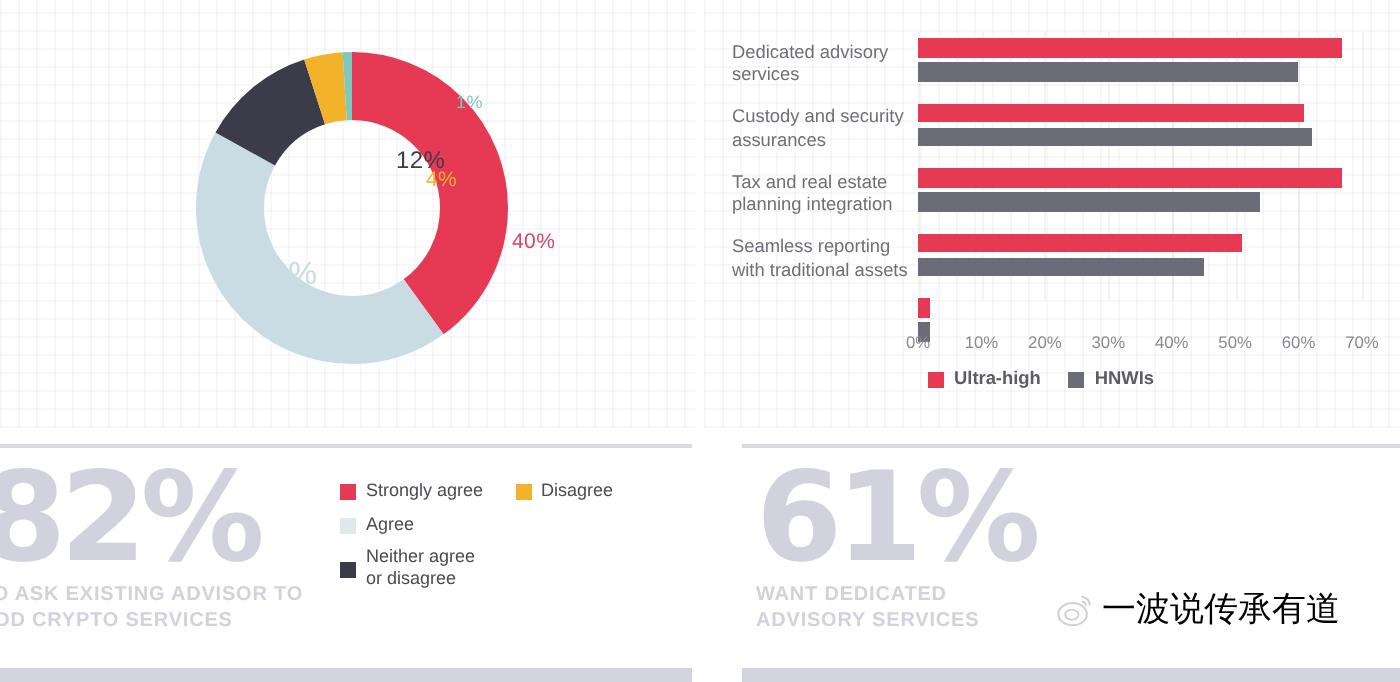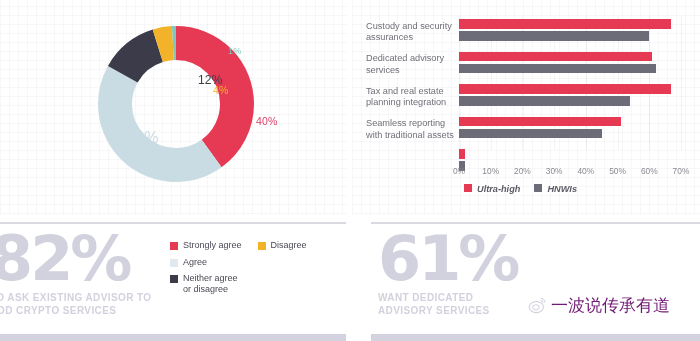--- a/index.html
+++ b/index.html
@@ -45,21 +45,21 @@
   .cat.single{align-items:center;}
   .plot{position:absolute;left:107px;top:16px;width:222px;height:150px;}
   .gridline{position:absolute;top:0;bottom:16px;width:1px;background:rgba(140,130,150,.10);}
   .rowgrp{position:absolute;left:0;height:28px;}
   .bar{position:absolute;height:9.5px;border-radius:0;}
   .bar.ultra{background:#e63a54;top:3px;}
   .bar.hnwi{background:#6c6b78;top:15px;}
   .axis{position:absolute;left:0;top:150px;width:222px;height:14px;}
   .tick{position:absolute;top:0;transform:translateX(-50%);font-size:8.4px;color:#8a8a93;white-space:nowrap;}
   .bar-legend{position:absolute;left:112px;top:184px;display:flex;gap:14px;align-items:center;}
-  .bl-item{display:flex;align-items:flex-start;gap:5px;font-style:italic;}
+  .bl-item{display:flex;align-items:flex-end;gap:5px;}
   .bl-sw{width:8px;height:8px;display:block;}
   .bl-tx{font-size:9.2px;color:#5c5c66;font-weight:bold;}
 
   
   .divider{position:absolute;height:1.5px;background:#d9d9e2;}
   .div-left{left:0;top:222px;width:346px;}
   .div-right{left:371px;top:222px;width:329px;}
   .footbar{position:absolute;height:7px;background:#d3d3e0;bottom:0;}
   .foot-left{left:0;width:346px;}
   .foot-right{left:371px;width:329px;}
@@ -83,32 +83,32 @@
     font-weight:bold;letter-spacing:.4px;
     color:#d2d2de;
     text-transform:uppercase;
     white-space:pre-line;
   }
 
   
   .donut-legend{position:absolute;left:170px;top:240px;width:175px;}
   .lg-cols{display:flex;gap:16px;}
   .lg-col{display:flex;flex-direction:column;gap:6px;}
-  .lg-item{display:flex;align-items:flex-start;gap:5px;}
+  .lg-item{display:flex;align-items:center;gap:5px;}
   .lg-sw{width:8px;height:8px;flex:none;margin-top:2px;display:block;}
   .lg-tx{font-size:9px;line-height:10.5px;color:#4a4a55;white-space:pre-line;}
 
   
   .watermark{
     position:absolute;left:528px;top:296px;
     display:flex;align-items:center;gap:4px;
     color:#cfcfdd;
   }
   .wm-logo{width:19px;height:19px;flex:none;}
-  .wm-text{font-family:"DejaVu Sans", sans-serif;font-size:17px;letter-spacing:0px;color:#701a75;line-height:19px;}
+  .wm-text{font-family:"DejaVu Sans", sans-serif;font-size:17px;letter-spacing:0px;color:#000000;line-height:19px;}
 </style>
 </head>
 <body>
 
 <div class="stage">
 
   <div class="panel-donut">
     <div class="texture"></div>
 
     <div class="donut-wrap">
@@ -133,24 +133,24 @@
       <span class="dlabel dl-12">12%</span>
       <span class="dlabel dl-4">4%</span>
       <span class="dlabel dl-1">1%</span>
     </div>
   </div>
 
   <div class="panel-bars">
     <div class="texture"></div>
 
     <div class="bar-cats">
+      <div class="cat" style="white-space:pre-line;">Dedicated advisory
+services</div>
       <div class="cat" style="white-space:pre-line;">Custody and security
 assurances</div>
-      <div class="cat" style="white-space:pre-line;">Dedicated advisory
-services</div>
       <div class="cat" style="white-space:pre-line;">Tax and real estate
 planning integration</div>
       <div class="cat" style="white-space:pre-line;">Seamless reporting
 with traditional assets</div>
     </div>
 
     <div class="plot" id="plot">
 
     <div class="gridline" style="left: 0px;"></div>
         <div class="gridline" style="left: 31.7143px;"></div>

